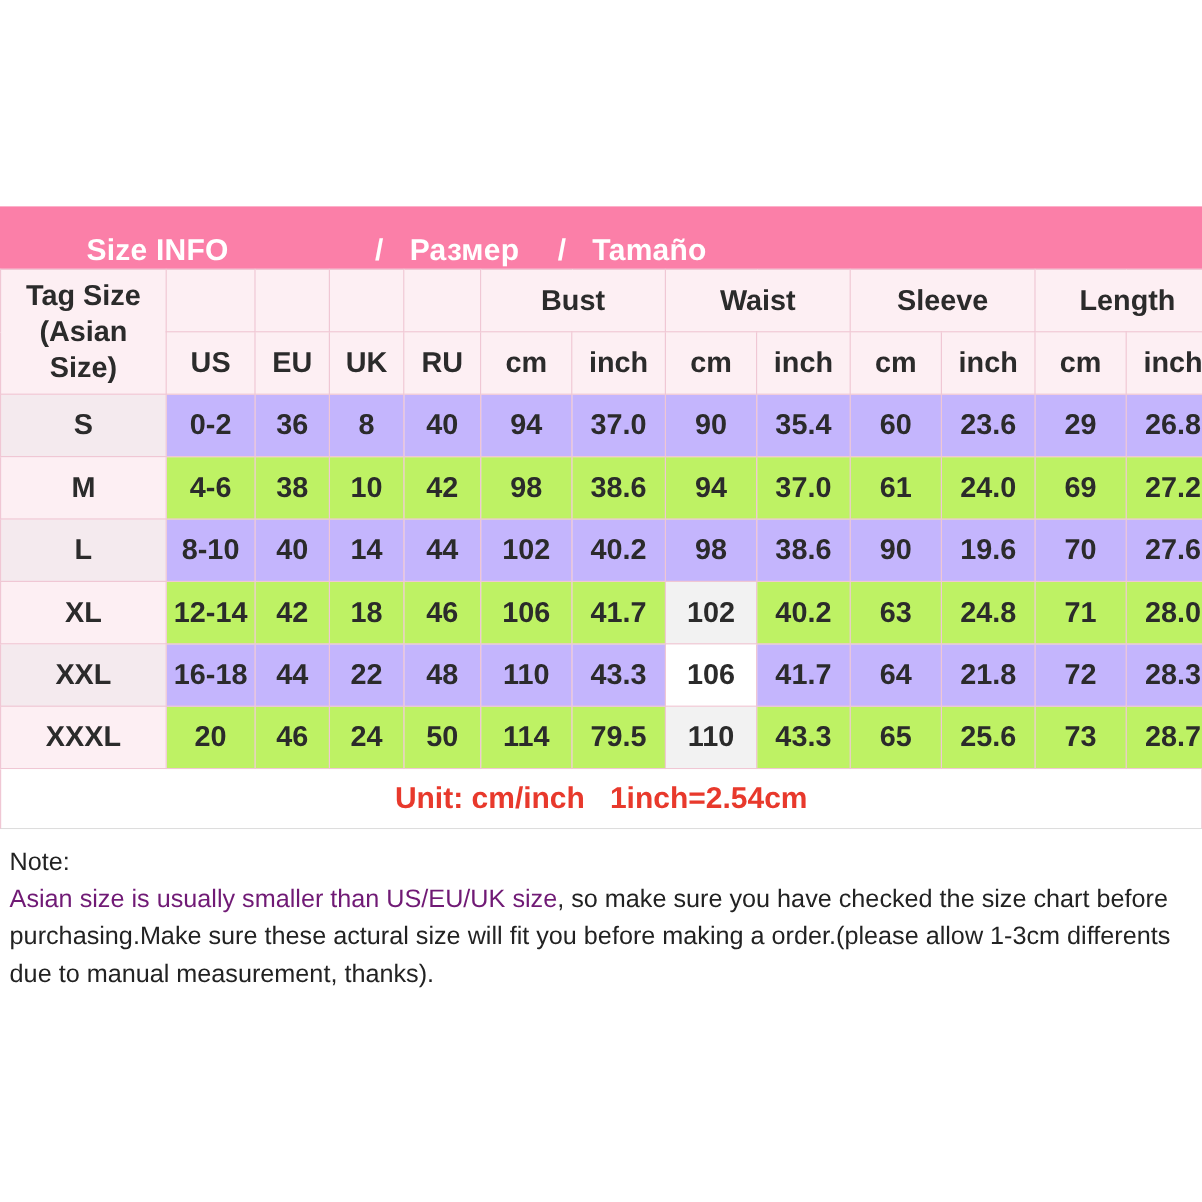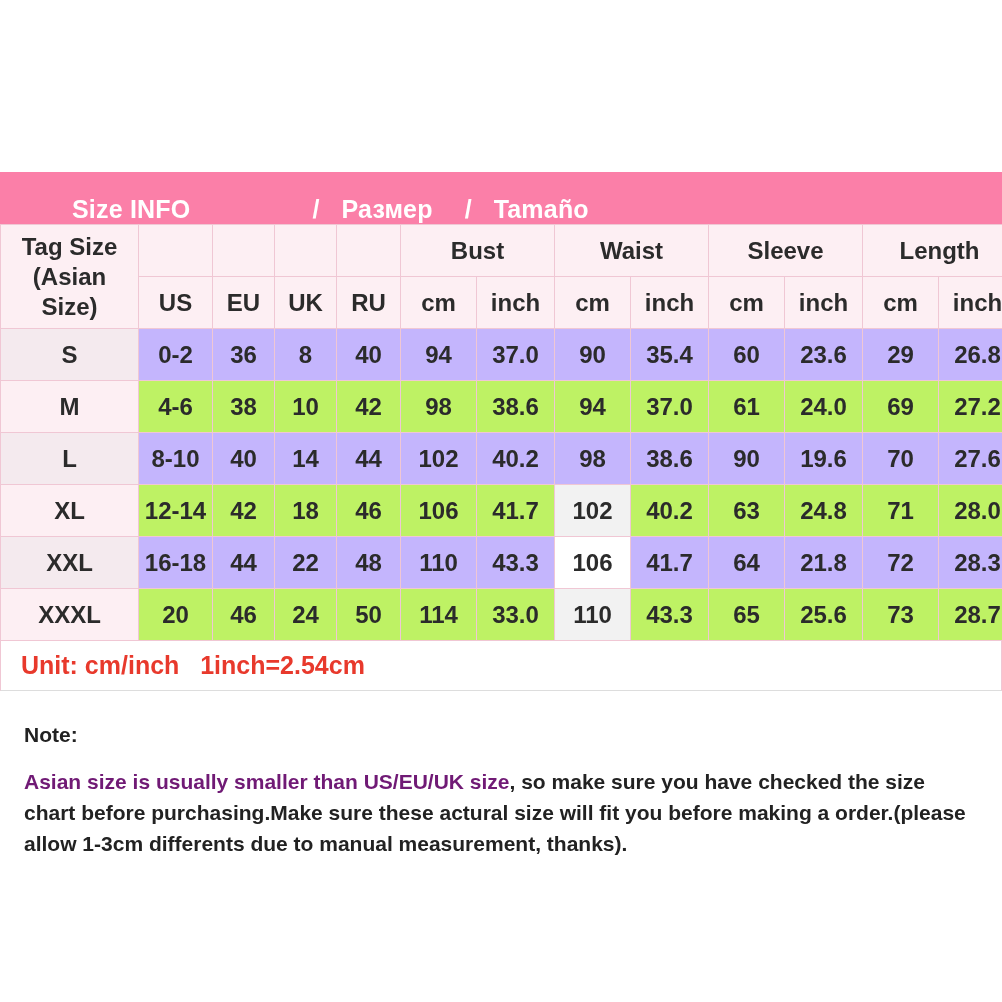--- a/index.html
+++ b/index.html
@@ -97,45 +97,45 @@
 
   td.shade { background: #ebebeb !important; }
   tr.row-plain td.shade { background: #f2f2f2 !important; }
   td.white { background: #ffffff !important; }
 
   
   .unit-line {
     height: 50px;
     display: flex;
     align-items: center;
+    justify-content: center;
     background: #ffffff;
     border-left: 1px solid #f0c7d4;
     border-right: 1px solid #f0c7d4;
     border-bottom: 1px solid #ddd;
     box-sizing: border-box;
-    padding-left: 20px;
   }
   .unit-line span {
     color: #e8392c;
     font-size: 25px;
     font-weight: bold;
     white-space: pre;
   }
 
   
   .note {
     padding: 12px 8px 0 8px;
     background: #ffffff;
     font-size: 21px;
     line-height: 31px;
     color: #222;
   }
   .note .lbl { color: #222; }
   .note .red { color: #701a75; }
-  .note p { margin: 16px; font-weight: bold; }
+  .note p { margin: 0; }
 </style>
 </head>
 <body>
 
 <div id="chart-wrap">
 
   <div class="title-bar">
     <span class="t">Size INFO</span>
     <span class="title-gap1"></span>
     <span class="sep">/</span>
@@ -268,21 +268,21 @@
           <td>72</td>
           <td>28.3</td>
         </tr>
         <tr class="row-plain">
           <td class="tag-col">XXXL</td>
           <td>20</td>
           <td>46</td>
           <td>24</td>
           <td>50</td>
           <td>114</td>
-          <td>33.0</td>
+          <td>79.5</td>
           <td class="shade">110</td>
           <td>43.3</td>
           <td>65</td>
           <td>25.6</td>
           <td>73</td>
           <td>28.7</td>
         </tr>
       </tbody>
   </table>
 

